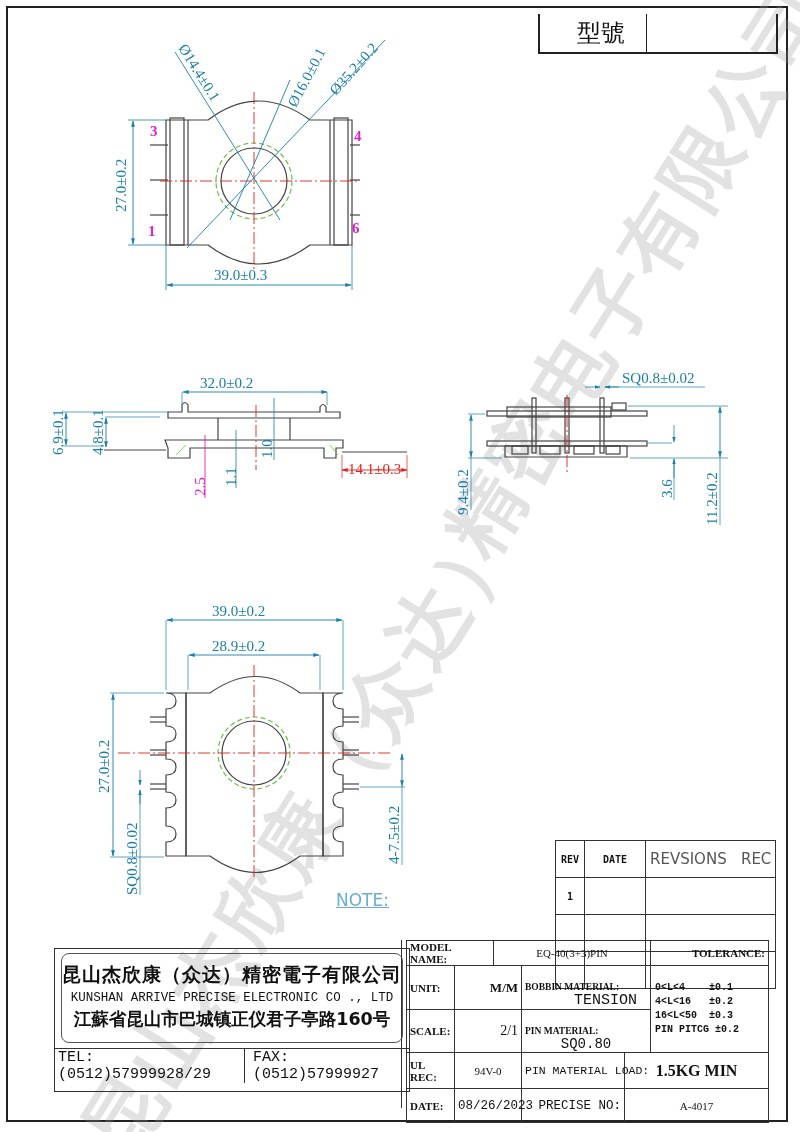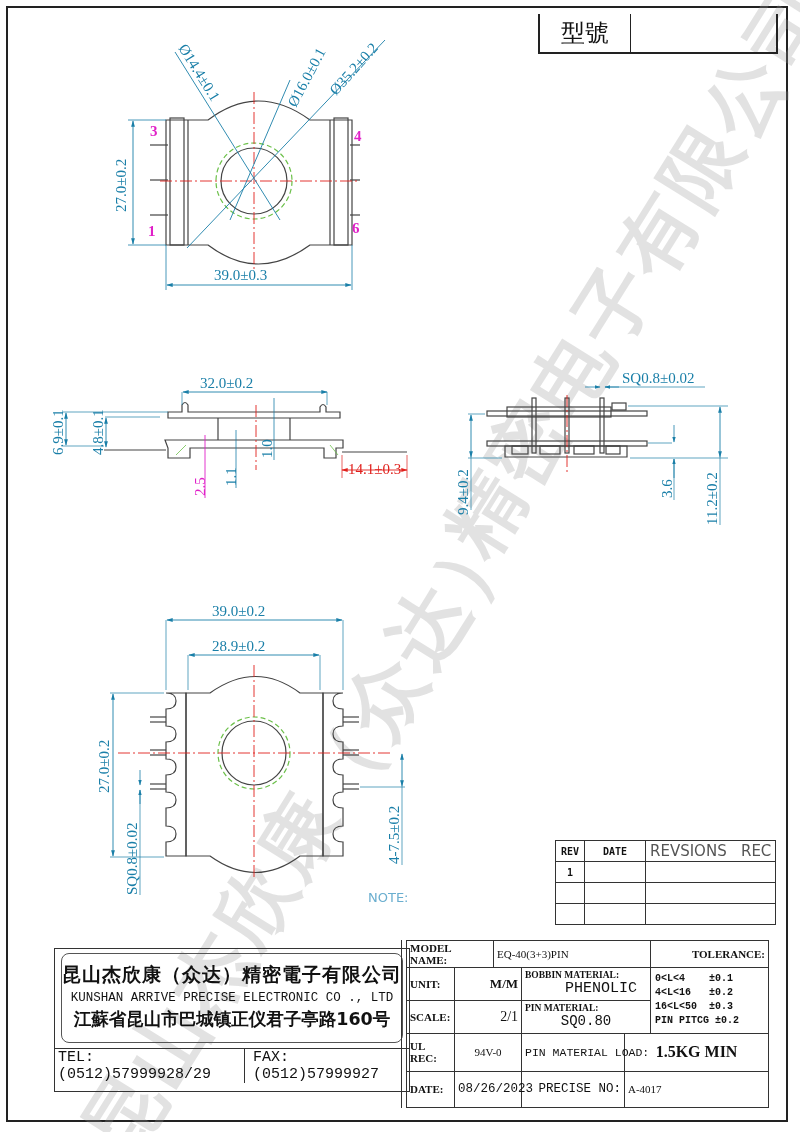--- a/index.html
+++ b/index.html
@@ -1,53 +1,53 @@
 <!DOCTYPE html>
 <html><head>
 <meta charset="utf-8">
 <style>
   html,body{margin:0;padding:0;background:#fff;}
   body{width:800px;height:1132px;position:relative;overflow:hidden;font-family:"Liberation Serif","DejaVu Serif",serif;color:#111;}
   .sheet{position:absolute;left:6px;top:6px;width:782px;height:1116px;border:2px solid #222;box-sizing:border-box;}
   .model-box{position:absolute;left:538px;top:14px;width:240px;height:40px;border:2px solid #222;border-top:none;display:flex;box-sizing:border-box;}
-  .model-box .lbl{width:90px;border-right:1.5px solid #222;display:flex;align-items:center;justify-content:center;font-size:24px;font-family:"DejaVu Sans",sans-serif;}
+  .model-box .lbl{width:90px;border-right:1.5px solid #222;display:flex;align-items:center;justify-content:center;font-size:24px;font-family:"DejaVu Sans",sans-serif;margin-left:16px;}
   .model-box .val{flex:1;display:flex;align-items:center;justify-content:center;font-size:22px;font-family:"Liberation Serif",serif;}
   svg.drawing{position:absolute;left:0;top:0;width:800px;height:1132px;}
   .dim{font-family:"Liberation Serif",serif;fill:#1a7fa8;font-size:15px;}
   .pin-lbl{font-family:"Liberation Serif",serif;fill:#e020c8;font-size:15px;font-weight:bold;}
   .red-dim{fill:#e0201c;}
   .mag-dim{fill:#e020c8;}
-  .note{position:absolute;left:368px;top:890px;font-family:"DejaVu Sans",sans-serif;font-size:13px;color:#6aaecf;}
+  .note{position:absolute;left:336px;top:890px;font-family:"DejaVu Sans",sans-serif;font-size:17px;color:#6aaecf;text-decoration:underline;}
   .watermark{position:absolute;font-family:"DejaVu Sans",sans-serif;font-weight:bold;color:rgba(150,150,150,0.28);font-size:78px;white-space:nowrap;transform-origin:left top;pointer-events:none;letter-spacing:4px;}
   
   .rev{position:absolute;left:555px;top:840px;border-collapse:collapse;font-size:11px;}
-  .rev td{border:1.2px solid #333;height:20px;padding:0 4px;}
+  .rev td{border:1.2px solid #333;height:20px;padding:8px 4px;}
   .rev .h{font-family:"DejaVu Sans Mono",monospace;font-weight:bold;font-size:10px;text-align:center;}
   .rev .hr{font-family:"DejaVu Sans",sans-serif;color:#555;font-size:15px;}
   
   .tb{position:absolute;left:38px;top:940px;width:730px;height:168px;box-sizing:border-box;}
   .tb-left{position:absolute;left:16px;top:0;width:356px;height:144px;border:1.5px solid #333;box-sizing:border-box;margin-top:8px;}
   .company-box{position:absolute;left:6px;top:4px;width:342px;height:90px;border:1.5px solid #555;border-radius:8px;box-sizing:border-box;text-align:center;}
   .co-cn{font-family:"DejaVu Sans",sans-serif;font-size:19px;font-weight:bold;margin-top:8px;letter-spacing:1px;}
   .co-en{font-family:"Liberation Mono",monospace;font-size:12.5px;margin-top:3px;}
   .co-addr{font-family:"DejaVu Sans",sans-serif;font-size:17.5px;font-weight:bold;margin-top:2px;}
   .tel-row{position:absolute;left:0;top:99px;width:100%;height:35px;border-top:1.5px solid #333;display:flex;box-sizing:border-box;}
   .tel-row div{display:flex;align-items:center;font-family:"Liberation Mono",monospace;font-size:15px;}
   .tel{width:186px;border-right:1.5px solid #333;padding-left:3px;}
   .fax{flex:1;padding-left:8px;}
   .sig-row{position:absolute;left:0;top:134px;width:100%;height:32px;border-top:1.5px solid #333;display:flex;box-sizing:border-box;}
   .sig-row div{display:flex;align-items:center;justify-content:center;border-right:1.5px solid #333;font-family:"Liberation Serif",serif;font-weight:bold;font-size:12.5px;}
   .sig-row div:last-child{border-right:none;}
   .tb-gap{position:absolute;left:356px;top:0;width:8px;height:168px;border-right:1.5px solid #333;box-sizing:border-box;}
   .tb-right{position:absolute;left:368px;top:0;width:362px;height:168px;box-sizing:border-box;}
   table.spec{border-collapse:collapse;width:100%;height:100%;table-layout:fixed;}
   table.spec td{border:1.5px solid #333;padding:0 3px;font-family:"Liberation Serif",serif;font-size:11px;font-weight:bold;vertical-align:middle;}
-  .big{font-family:"Liberation Mono",monospace;font-size:15px;font-weight:normal !important;}
+  .big{font-family:"Liberation Mono",monospace;font-size:15px;font-weight:normal !important;text-align:center;}
   .xbig{font-family:"DejaVu Sans Mono",monospace;font-size:15px;text-align:center;}
-  .small-cap{font-size:9.5px !important;line-height:10px;}
+  .small-cap{font-size:9.5px !important;line-height:10px;margin-top:14px;}
   .tol-line{font-family:"Liberation Mono",monospace;font-size:10px;font-weight:bold;line-height:14px;white-space:nowrap;}
   .center{text-align:right;}
 </style>
 </head>
 <body>
 
 <div class="sheet"></div>
 
 <div class="watermark" style="left:60px;top:1120px;transform:rotate(-58deg);">昆山杰欣康（众达）</div>
 <div class="watermark" style="left:420px;top:520px;transform:rotate(-58deg);">精密电子有限公司</div>
@@ -277,21 +277,21 @@
           <tr style="height:18px">
         <td colspan="2">MODEL NAME:</td>
         <td colspan="4" class="big">EQ-40(3+3)PIN</td>
         <td class="center">TOLERANCE:</td>
       </tr>
       <tr style="height:31px">
         <td>UNIT:</td>
         <td colspan="2" class="center" style="font-size:13px">M/M</td>
         <td colspan="3" style="vertical-align:top;padding-top:2px">
           <div class="small-cap">BOBBIN MATERIAL:</div>
-          <div style="text-align:right;font-family:'Liberation Mono',monospace;font-weight:normal;font-size:15px;padding-right:10px">PHENOLIC</div>
+          <div style="text-align:right;font-family:'Liberation Mono',monospace;font-weight:normal;font-size:15px;padding-right:10px">TENSION</div>
         </td>
         <td rowspan="2" style="padding:2px 4px">
           <div class="tol-line" style="white-space:pre">0&lt;L&lt;4    ±0.1</div>
           <div class="tol-line" style="white-space:pre">4&lt;L&lt;16   ±0.2</div>
           <div class="tol-line" style="white-space:pre">16&lt;L&lt;50  ±0.3</div>
           <div class="tol-line" style="white-space:pre">PIN PITCG ±0.2</div>
         </td>
       </tr>
       <tr style="height:31px">
         <td>SCALE:</td>

